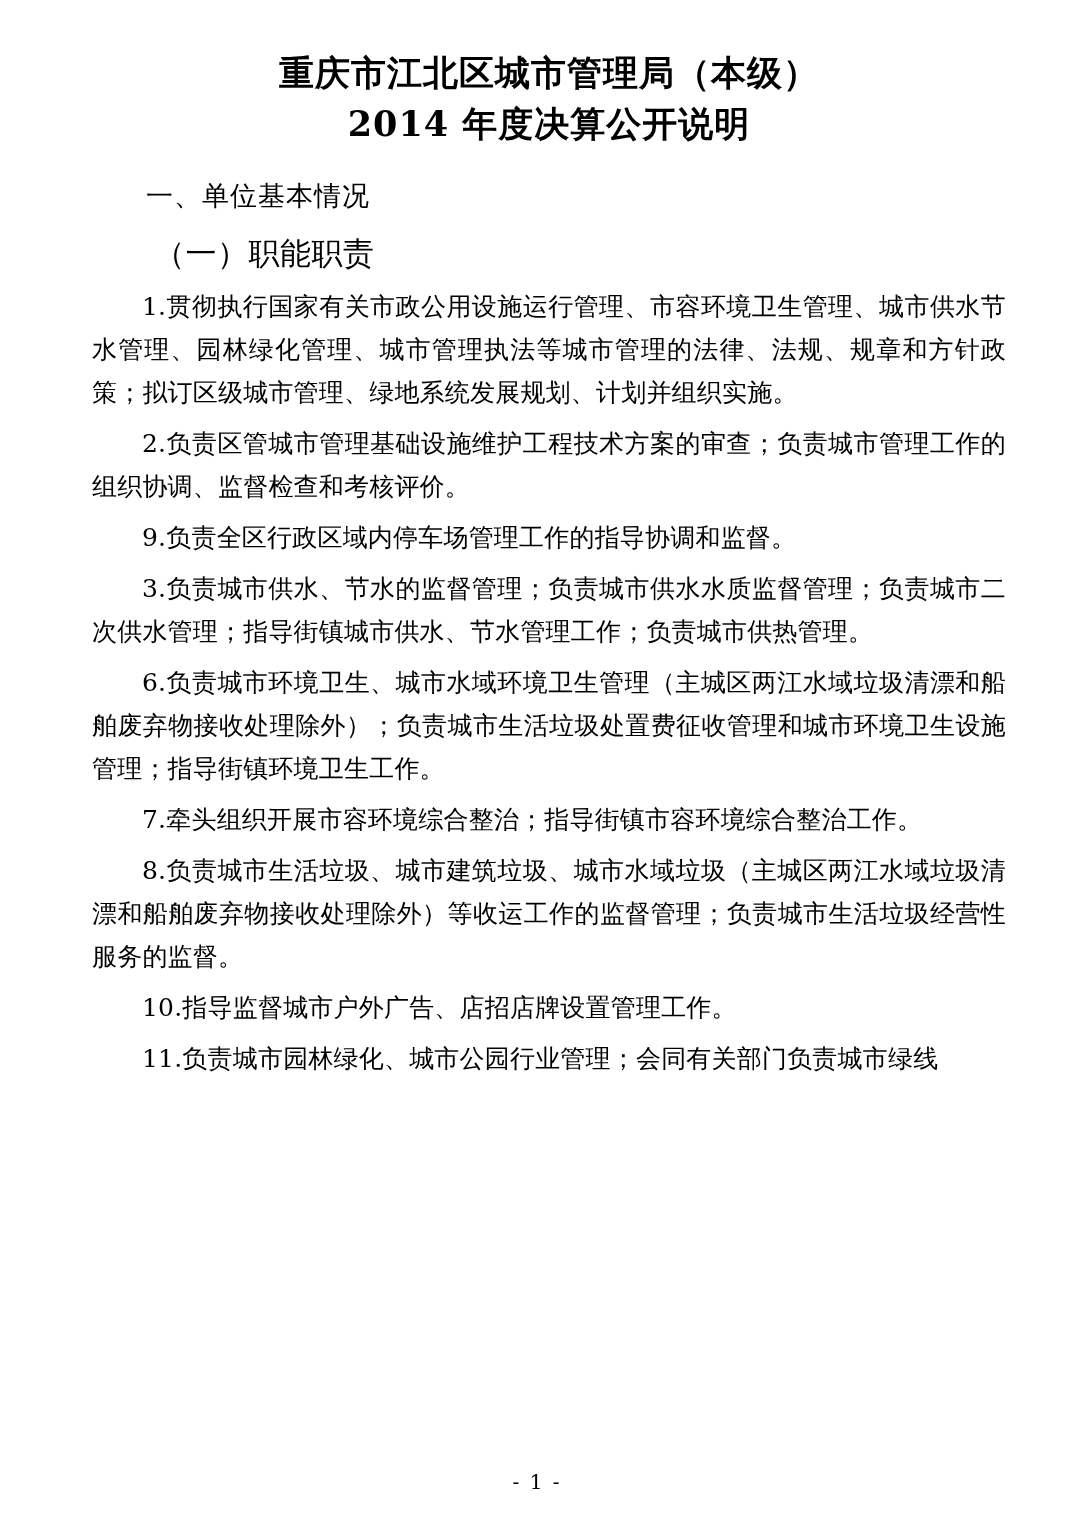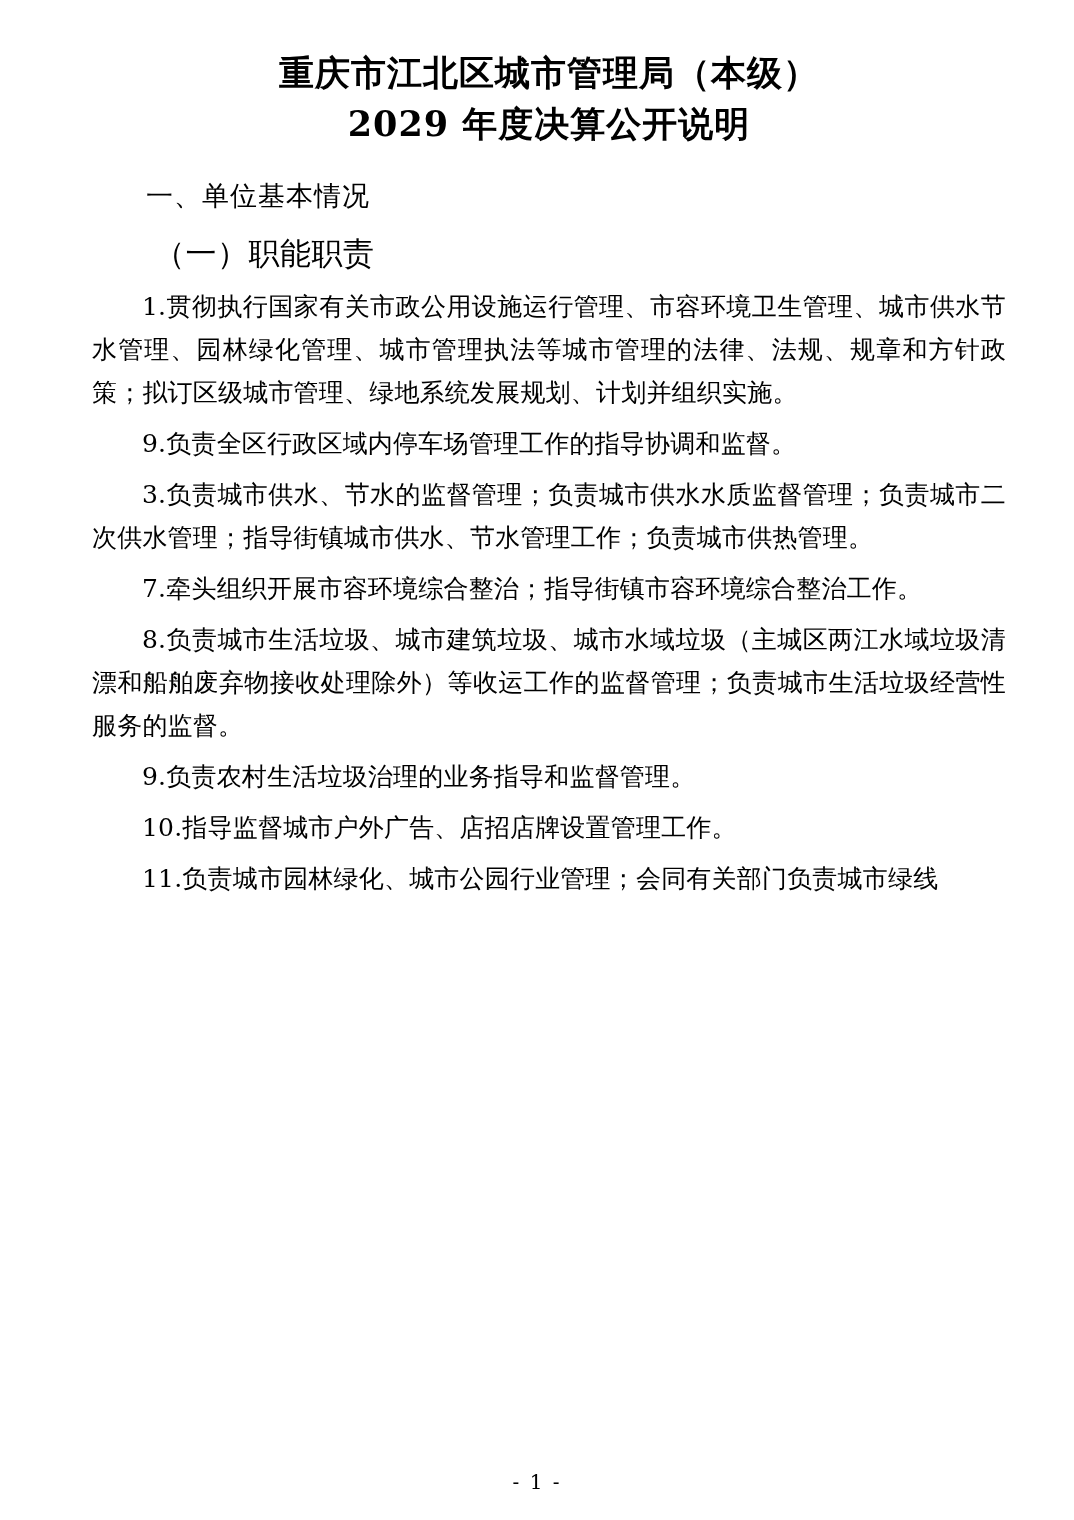--- a/index.html
+++ b/index.html
@@ -70,30 +70,31 @@
     letter-spacing: 2px;
   }
 </style>
 </head>
 <body>
 
 <div class="page">
 
   <h1 class="doc-title">
     <span class="line">重庆市江北区城市管理局（本级）</span>
-    <span class="line">2029 年度决算公开说明</span>
+    <span class="line">2014 年度决算公开说明</span>
   </h1>
 
   <p class="section-heading">一、单位基本情况</p>
 
   <p class="sub-heading">（一）职能职责</p>
 
   <p class="para">1.贯彻执行国家有关市政公用设施运行管理、市容环境卫生管理、城市供水节水管理、园林绿化管理、城市管理执法等城市管理的法律、法规、规章和方针政策；拟订区级城市管理、绿地系统发展规划、计划并组织实施。</p>
+  <p class="para">2.负责区管城市管理基础设施维护工程技术方案的审查；负责城市管理工作的组织协调、监督检查和考核评价。</p>
   <p class="para">9.负责全区行政区域内停车场管理工作的指导协调和监督。</p>
   <p class="para">3.负责城市供水、节水的监督管理；负责城市供水水质监督管理；负责城市二次供水管理；指导街镇城市供水、节水管理工作；负责城市供热管理。</p>
+  <p class="para">6.负责城市环境卫生、城市水域环境卫生管理（主城区两江水域垃圾清漂和船舶废弃物接收处理除外）；负责城市生活垃圾处置费征收管理和城市环境卫生设施管理；指导街镇环境卫生工作。</p>
   <p class="para">7.牵头组织开展市容环境综合整治；指导街镇市容环境综合整治工作。</p>
   <p class="para">8.负责城市生活垃圾、城市建筑垃圾、城市水域垃圾（主城区两江水域垃圾清漂和船舶废弃物接收处理除外）等收运工作的监督管理；负责城市生活垃圾经营性服务的监督。</p>
-  <p class="para">9.负责农村生活垃圾治理的业务指导和监督管理。</p>
   <p class="para">10.指导监督城市户外广告、店招店牌设置管理工作。</p>
   <p class="para">11.负责城市园林绿化、城市公园行业管理；会同有关部门负责城市绿线</p>
 
   <div class="page-number">- 1 -</div>
 </div>
 
 </body></html>

